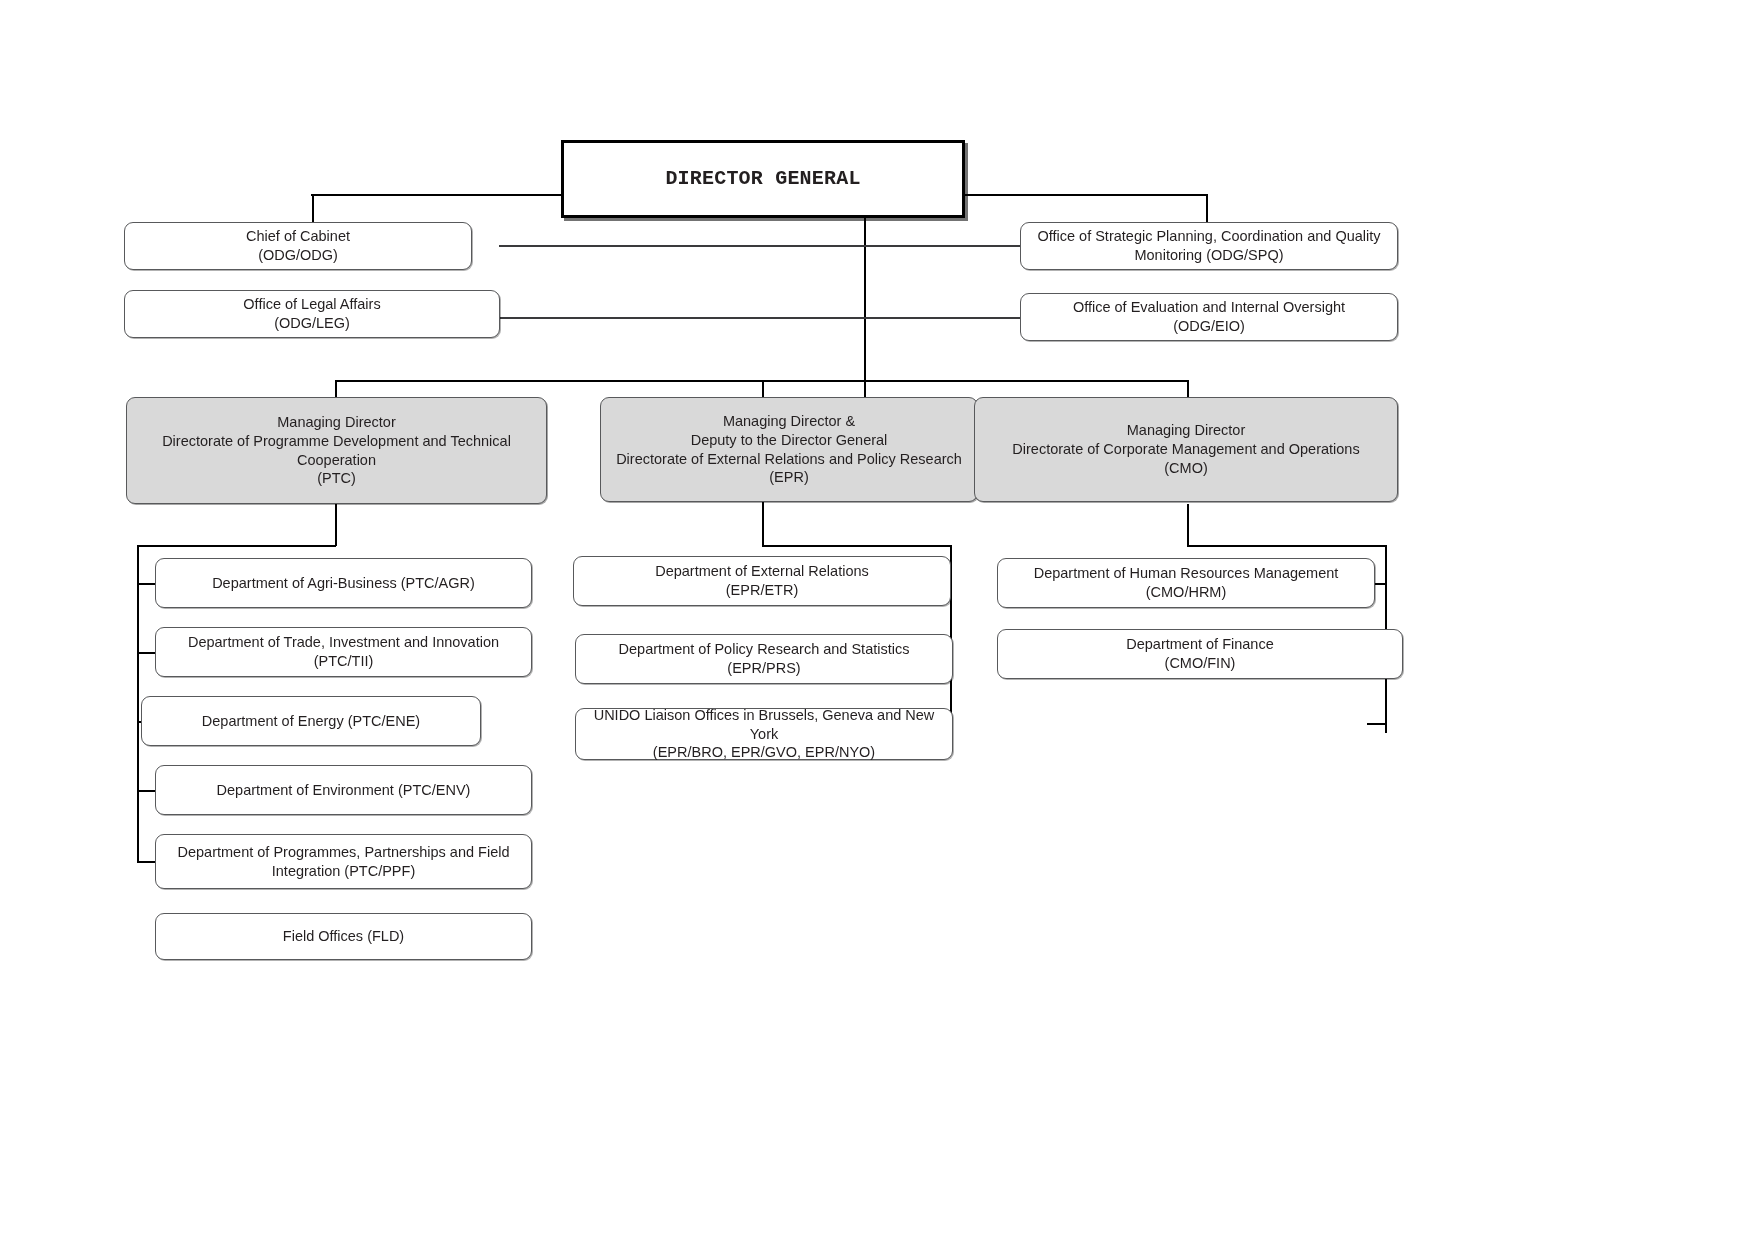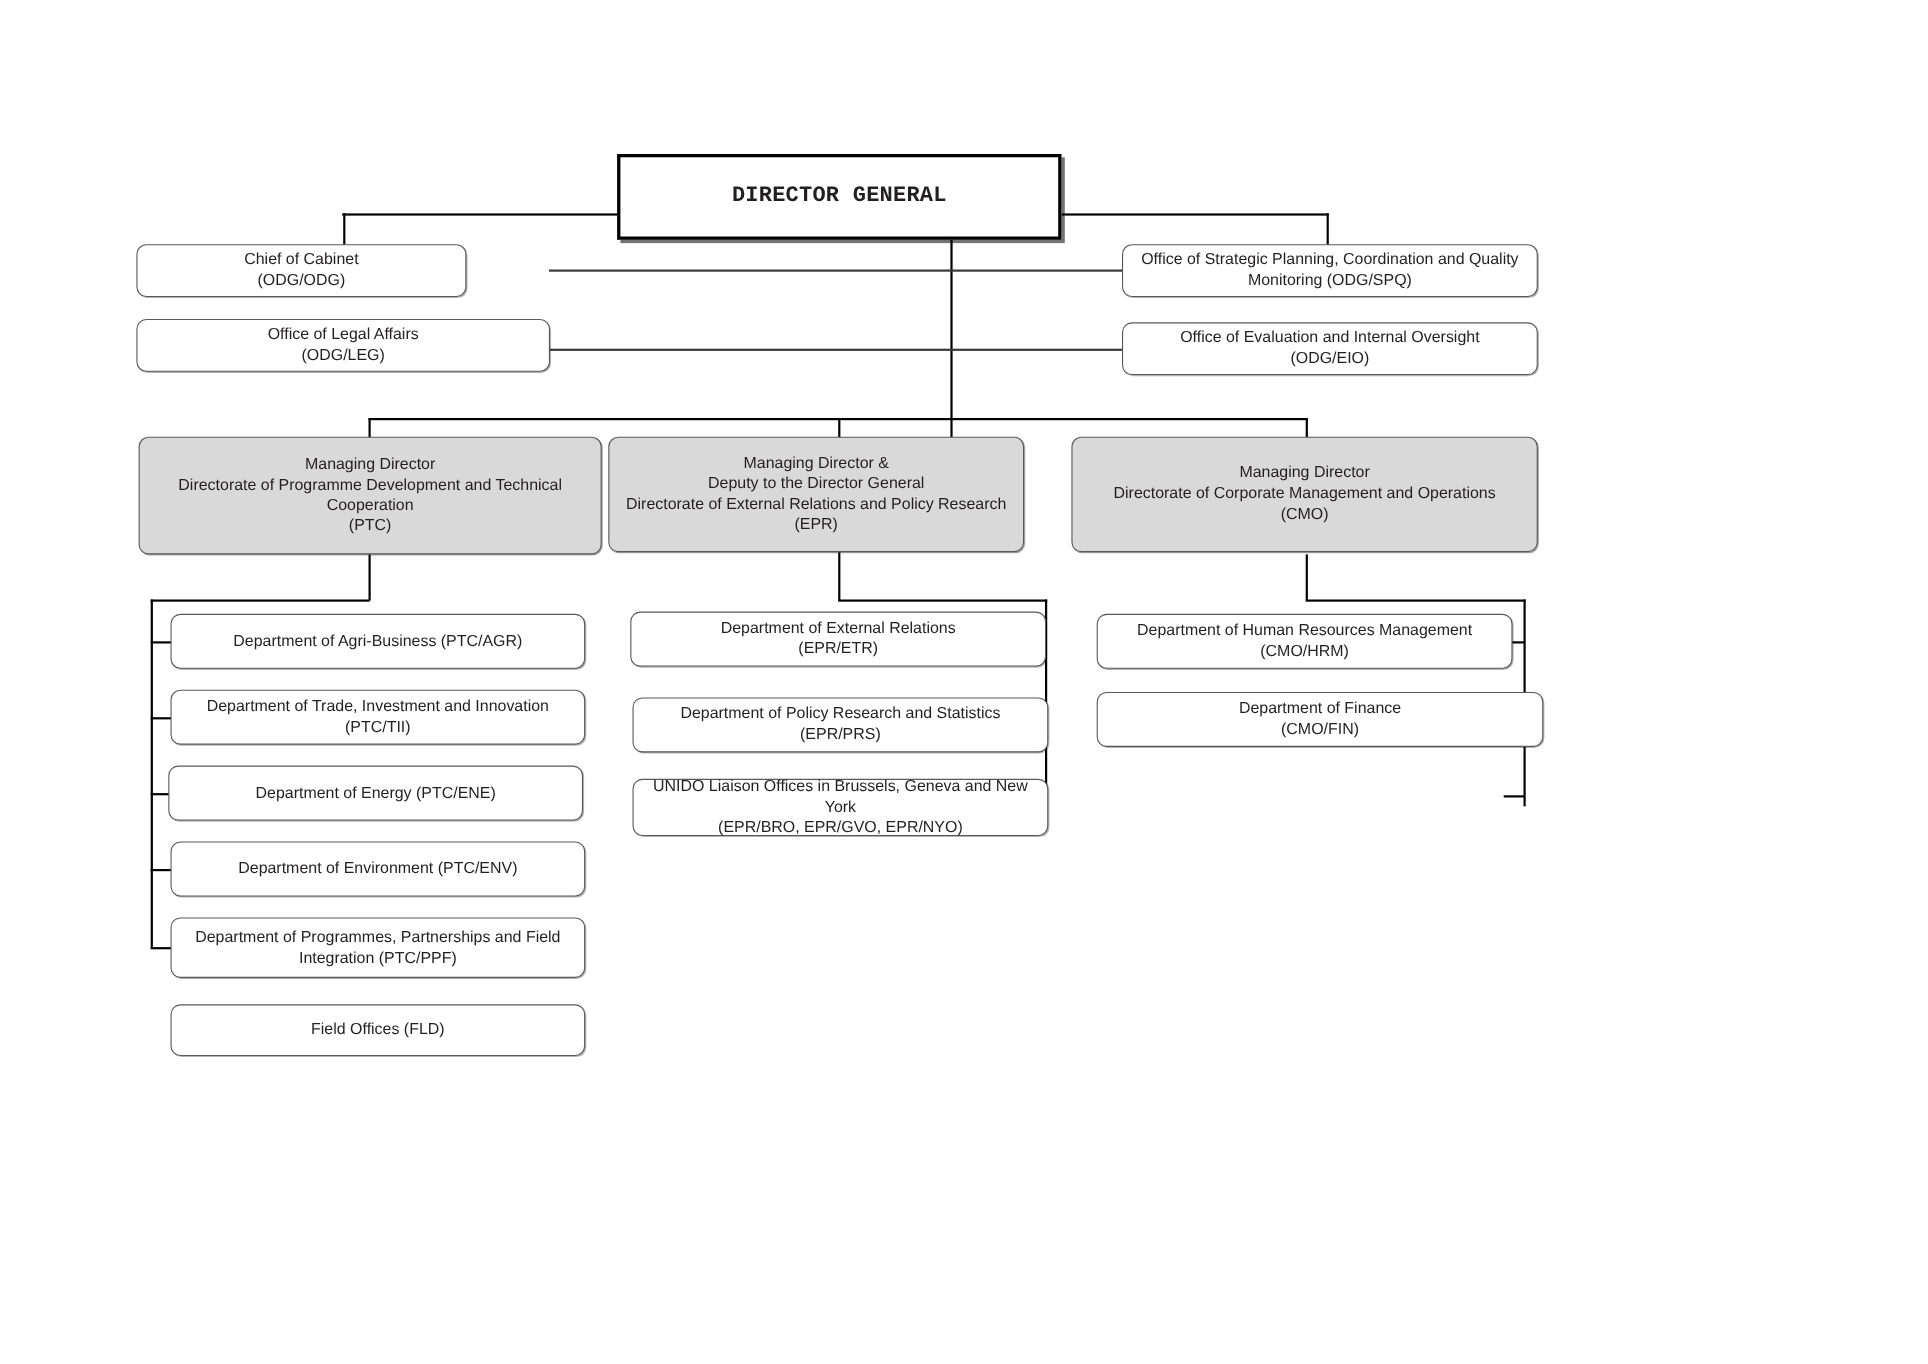--- a/index.html
+++ b/index.html
@@ -101,21 +101,21 @@
   <div class="ln h" style="left:1187px; top:545px; width:200px;"></div>
   <div class="ln v" style="left:1385px; top:545px; height:188px;"></div>
   <div class="ln h" style="left:1367px; top:583px; width:19px;"></div>
   <div class="ln h" style="left:1367px; top:654px; width:19px;"></div>
   <div class="ln h" style="left:1367px; top:723px; width:19px;"></div>
 
   <div class="box root" style="left:561px; top:140px; width:404px; height:78px;">
     <span class="txt">DIRECTOR GENERAL</span>
   </div>
 
-  <div class="box" style="left:124px; top:222px; width:300px; height:48px;">
+  <div class="box" style="left:124px; top:222px; width:348px; height:48px;">
     <span class="txt">
       <span>Chief of Cabinet</span><br>
       <span>(ODG/ODG)</span>
     </span>
   </div>
 
   <div class="box" style="left:124px; top:290px; width:376px; height:48px;">
     <span class="txt">
       <span>Office of Legal Affairs</span><br>
       <span>(ODG/LEG)</span>
@@ -137,21 +137,21 @@
   </div>
 
   <div class="box md" style="left:126px; top:397px; width:421px; height:107px;">
     <span class="txt">
       <span>Managing Director</span><br>
       <span>Directorate of Programme Development and Technical Cooperation</span><br>
       <span>(PTC)</span>
     </span>
   </div>
 
-  <div class="box md" style="left:553px; top:397px; width:378px; height:105px;">
+  <div class="box md" style="left:600px; top:397px; width:378px; height:105px;">
     <span class="txt">
       <span>Managing Director &amp;</span><br>
       <span>Deputy to the Director General</span><br>
       <span>Directorate of External Relations and Policy Research</span><br>
       <span>(EPR)</span>
     </span>
   </div>
 
   <div class="box md" style="left:974px; top:397px; width:424px; height:105px;">
     <span class="txt">
@@ -162,21 +162,21 @@
   </div>
 
   <div class="box" style="left:155px; top:558px; width:377px; height:50px;">
     <span class="txt">Department of Agri-Business (PTC/AGR)</span>
   </div>
 
   <div class="box" style="left:155px; top:627px; width:377px; height:50px;">
     <span class="txt">Department of Trade, Investment and Innovation (PTC/TII)</span>
   </div>
 
-  <div class="box" style="left:153px; top:696px; width:377px; height:50px;">
+  <div class="box" style="left:141px; top:696px; width:340px; height:50px;">
     <span class="txt">Department of Energy (PTC/ENE)</span>
   </div>
 
   <div class="box" style="left:155px; top:765px; width:377px; height:50px;">
     <span class="txt">Department of Environment (PTC/ENV)</span>
   </div>
 
   <div class="box" style="left:155px; top:834px; width:377px; height:55px;">
     <span class="txt">
       <span>Department of Programmes, Partnerships and Field</span><br>

